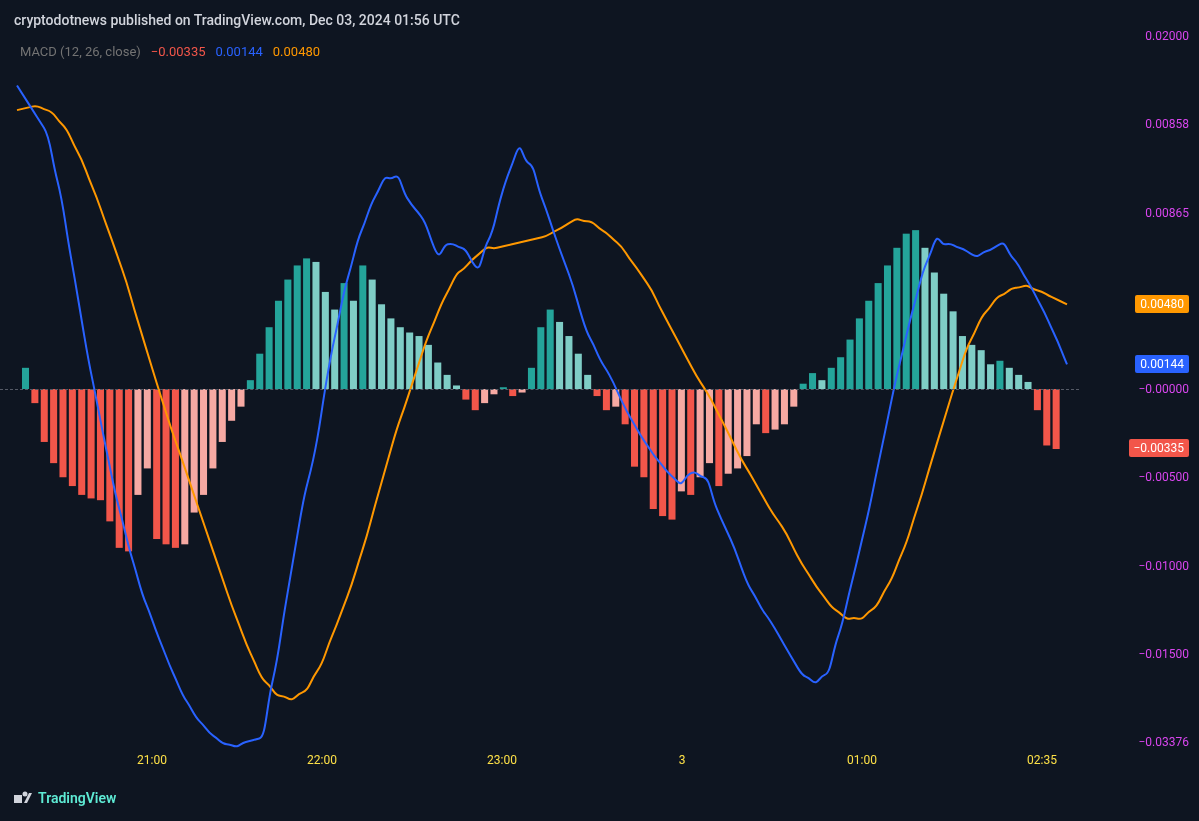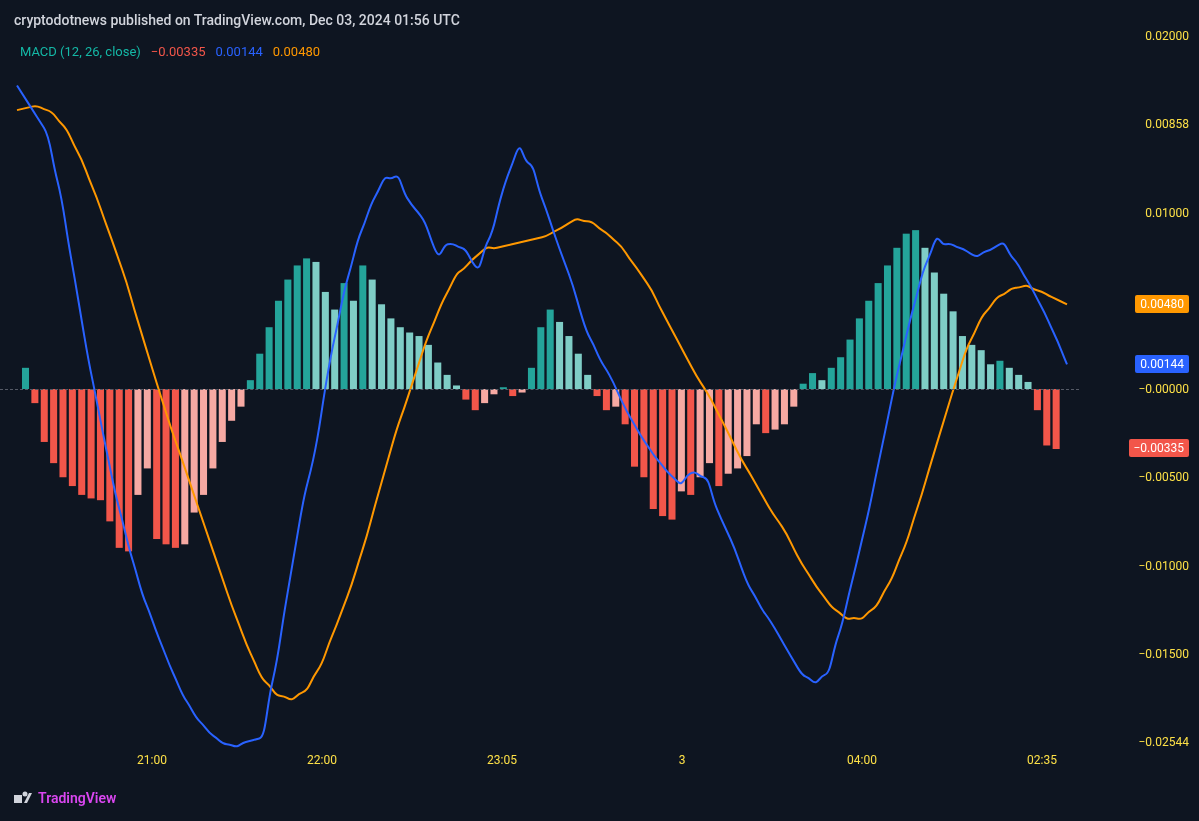--- a/index.html
+++ b/index.html
@@ -1,33 +1,33 @@
 <!DOCTYPE html>
 <html><head>
 <meta charset="utf-8">
 <style>
   html,body{margin:0;padding:0;background:#0e1521;color:#d1d4dc;font-family:-apple-system,BlinkMacSystemFont,"Segoe UI",Roboto,Arial,sans-serif;font-size:13px;overflow:hidden;}
   .wrap{position:relative;width:1199px;height:821px;background:#0e1521;}
   .attribution{position:absolute;left:14px;top:12px;color:#d1d4dc;font-size:14px;font-weight:500;}
   .legend{position:absolute;left:20px;top:44px;font-size:13px;display:flex;gap:10px;align-items:baseline;}
-  .legend .ind{color:#14b8a6;}
+  .legend .ind{color:#737373;}
   .legend .hist{color:#f2564a;}
   .legend .macd{color:#2962ff;}
   .legend .sig{color:#ff9800;}
   .plot{position:absolute;left:12px;top:36px;width:1060px;height:730px;}
   .yaxis{position:absolute;right:0;top:36px;width:120px;height:730px;}
-  .ytick{position:absolute;right:10px;color:#fde047;font-size:12px;transform:translateY(-50%);}
+  .ytick{position:absolute;right:10px;color:#d946ef;font-size:12px;transform:translateY(-50%);}
   .ylabel-badge{position:absolute;right:10px;font-size:12px;padding:2px 5px;border-radius:2px;color:#fff;transform:translateY(-50%);}
   .badge-orange{background:#ff9800;}
   .badge-blue{background:#2962ff;}
   .badge-red{background:#f2564a;}
   .zero-line{position:absolute;left:0;right:120px;border-top:1px dashed #555a66;}
   .xaxis{position:absolute;left:12px;bottom:48px;width:1060px;height:20px;}
   .xtick{position:absolute;color:#fde047;font-size:12px;transform:translateX(-50%);}
-  .brand{position:absolute;left:14px;bottom:15px;color:#d946ef;font-size:14px;font-weight:600;display:flex;align-items:center;gap:6px;}
+  .brand{position:absolute;left:14px;bottom:15px;color:#5eead4;font-size:14px;font-weight:600;display:flex;align-items:center;gap:6px;}
   svg{overflow:visible;}
   .macd-line{fill:none;stroke:#2962ff;stroke-width:2;}
   .sig-line{fill:none;stroke:#ff9800;stroke-width:2;}
 </style>
 </head>
 <body>
 <div class="wrap">
 
   <div class="attribution">cryptodotnews published on TradingView.com, Dec 03, 2024 01:56 UTC</div>
 
@@ -155,39 +155,39 @@
         <path d="M5 49.42 S 11.73076923076923 60.010000000000005 18.46153846153846 70.60000000000001 S 25.192307692307693 81.19 31.923076923076923 91.78 S 38.65384615384615 118.25500000000001 45.38461538461539 144.73000000000002 S 52.11538461538461 182.6775 58.84615384615385 220.625 S 65.57692307692308 260.3375 72.3076923076923 300.05 S 79.03846153846155 335.35 85.76923076923077 370.65000000000003 S 92.5 404.185 99.23076923076923 437.71999999999997 S 105.96153846153845 465.96 112.6923076923077 494.2 S 119.42307692307693 518.91 126.15384615384616 543.62 S 132.8846153846154 563.0350000000001 139.6153846153846 582.45 S 146.34615384615384 600.1000000000001 153.07692307692307 617.7500000000001 S 159.80769230769232 633.635 166.53846153846155 649.52 S 173.26923076923077 661.875 180 674.23 S 186.73076923076923 683.0550000000001 193.46153846153845 691.88 S 200.19230769230768 698.0575 206.92307692307693 704.235 S 213.65384615384616 706.8824999999999 220.3846153846154 709.53 S 227.1153846153846 707.765 233.84615384615384 706 S 240.5769230769231 704.235 247.30769230769232 702.47 S 254.03846153846155 673.3475000000001 260.7692307692308 644.225 S 267.5 604.5125 274.2307692307692 564.8000000000001 S 280.96153846153845 525.0875000000001 287.6923076923077 485.375 S 294.4230769230769 454.48749999999995 301.15384615384613 423.59999999999997 S 307.88461538461536 383.8875 314.61538461538464 344.175 S 321.34615384615387 309.7575 328.0769230769231 275.34 S 334.8076923076923 247.9825 341.53846153846155 220.625 S 348.2692307692308 200.3275 355 180.03 S 361.7307692307692 165.0275 368.46153846153845 150.025 S 375.1923076923077 145.6125 381.9230769230769 141.20000000000002 S 388.6538461538462 151.79000000000002 395.3846153846154 162.38 S 402.11538461538464 171.20499999999998 408.84615384615387 180.03 S 415.5769230769231 195.915 422.3076923076923 211.79999999999998 S 429.03846153846155 210.03499999999997 435.7692307692308 208.26999999999998 S 442.5 210.03499999999997 449.2307692307692 211.79999999999998 S 455.96153846153845 220.625 462.6923076923077 229.45000000000002 S 469.4230769230769 217.09500000000003 476.15384615384613 204.74000000000004 S 482.88461538461536 181.79500000000002 489.61538461538464 158.85000000000002 S 496.34615384615387 139.435 503.0769230769231 120.02000000000001 S 509.8076923076923 123.55000000000001 516.5384615384615 127.08 S 523.2692307692307 144.73 530 162.38 S 536.7307692307693 181.79500000000002 543.4615384615385 201.21 S 550.1923076923076 219.7425 556.9230769230769 238.275 S 563.6538461538462 260.33750000000003 570.3846153846154 282.40000000000003 S 577.1153846153845 298.285 583.8461538461538 314.17 S 590.5769230769231 326.52500000000003 597.3076923076923 338.88000000000005 S 604.0384615384615 353 610.7692307692308 367.12 S 617.5 379.475 624.2307692307693 391.83000000000004 S 630.9615384615386 402.42 637.6923076923077 413.01 S 644.4230769230769 421.835 651.1538461538462 430.65999999999997 S 657.8846153846155 437.72 664.6153846153846 444.78000000000003 S 671.3461538461538 441.25 678.0769230769231 437.71999999999997 S 684.8076923076924 439.485 691.5384615384615 441.25 S 698.2692307692307 457.135 705 473.02000000000004 S 711.7307692307693 488.02250000000004 718.4615384615385 503.02500000000003 S 725.1923076923076 520.675 731.9230769230769 538.3249999999999 S 738.6538461538462 551.5625 745.3846153846154 564.8000000000001 S 752.1153846153845 575.3900000000001 758.8461538461538 585.98 S 765.5769230769231 597.4525000000001 772.3076923076923 608.9250000000001 S 779.0384615384615 620.3975 785.7692307692308 631.8699999999999 S 792.5 638.0474999999999 799.2307692307693 644.225 S 805.9615384615386 641.5775 812.6923076923077 638.93 S 819.4230769230769 619.515 826.1538461538462 600.1 S 832.8846153846155 573.625 839.6153846153846 547.15 S 846.3461538461538 518.91 853.0769230769231 490.66999999999996 S 859.8076923076924 458.9 866.5384615384615 427.13 S 873.2692307692307 394.47749999999996 880 361.825 S 886.7307692307693 332.7025 893.4615384615385 303.58 S 900.1923076923076 277.105 906.9230769230769 250.63000000000002 S 913.6538461538462 231.215 920.3846153846154 211.79999999999998 S 927.1153846153845 210.03499999999997 933.8461538461538 208.26999999999998 S 940.5769230769231 210.03499999999997 947.3076923076923 211.79999999999998 S 954.0384615384615 215.33 960.7692307692308 218.86000000000004 S 967.5 217.09500000000003 974.2307692307693 215.32999999999998 S 980.9615384615386 211.79999999999998 987.6923076923077 208.26999999999998 S 994.4230769230769 215.32999999999998 1001.1538461538462 222.39000000000001 S 1007.8846153846155 232.98000000000002 1014.6153846153846 243.57 S 1021.3461538461538 255.925 1028.076923076923 268.28000000000003 S 1034.8076923076924 282.4 1041.5384615384617 296.52 S 1048.269230769231 312.405 1055 328.29" class="macd-line"></path>
       </svg>
   </div>
 
   <div class="zero-line" style="top: 389px;"></div>
 
   <div class="yaxis">
     <div id="yticks">
         <div class="ytick" style="top: 0px;">0.02000</div>
         <div class="ytick" style="top: 88.25px;">0.00858</div>
-        <div class="ytick" style="top: 176.5px;">0.01000</div>
+        <div class="ytick" style="top: 176.5px;">0.00865</div>
         <div class="ytick" style="top: 264.75px;">0.00500</div>
         <div class="ytick" style="top: 353px; text-align: center;">−0.00000</div>
         <div class="ytick" style="top: 441.25px;">−0.00500</div>
         <div class="ytick" style="top: 529.5px; text-align: center;">−0.01000</div>
         <div class="ytick" style="top: 617.75px;">−0.01500</div>
-        <div class="ytick" style="top: 706px;">−0.02544</div>
+        <div class="ytick" style="top: 706px;">−0.03376</div>
       </div>
     <div class="ylabel-badge badge-orange" id="badge-sig" style="top: 268.28px;">0.00480</div>
     <div class="ylabel-badge badge-blue" id="badge-macd" style="top: 327.584px;">0.00144</div>
     <div class="ylabel-badge badge-red" id="badge-hist" style="top: 412.127px;">−0.00335</div>
   </div>
 
   <div class="xaxis" id="xticks">
       <div class="xtick" style="left: 140px;">21:00</div>
       <div class="xtick" style="left: 310px;">22:00</div>
-      <div class="xtick" style="left: 490px;">23:05</div>
+      <div class="xtick" style="left: 490px;">23:00</div>
       <div class="xtick" style="left: 670px;">3</div>
-      <div class="xtick" style="left: 850px;">04:00</div>
+      <div class="xtick" style="left: 850px;">01:00</div>
       <div class="xtick" style="left: 1030px;">02:35</div>
     </div>
 
   <div class="brand">
     <svg width="18" height="14" viewBox="0 0 18 14">
       <rect x="0" y="4" width="8" height="8" fill="#d1d4dc"></rect>
       <circle cx="11" cy="3" r="2.5" fill="#d1d4dc"></circle>
       <path d="M13 12 L18 2 L15 2 L10 12 Z" fill="#d1d4dc"></path>
     </svg>
     <span>TradingView</span>

